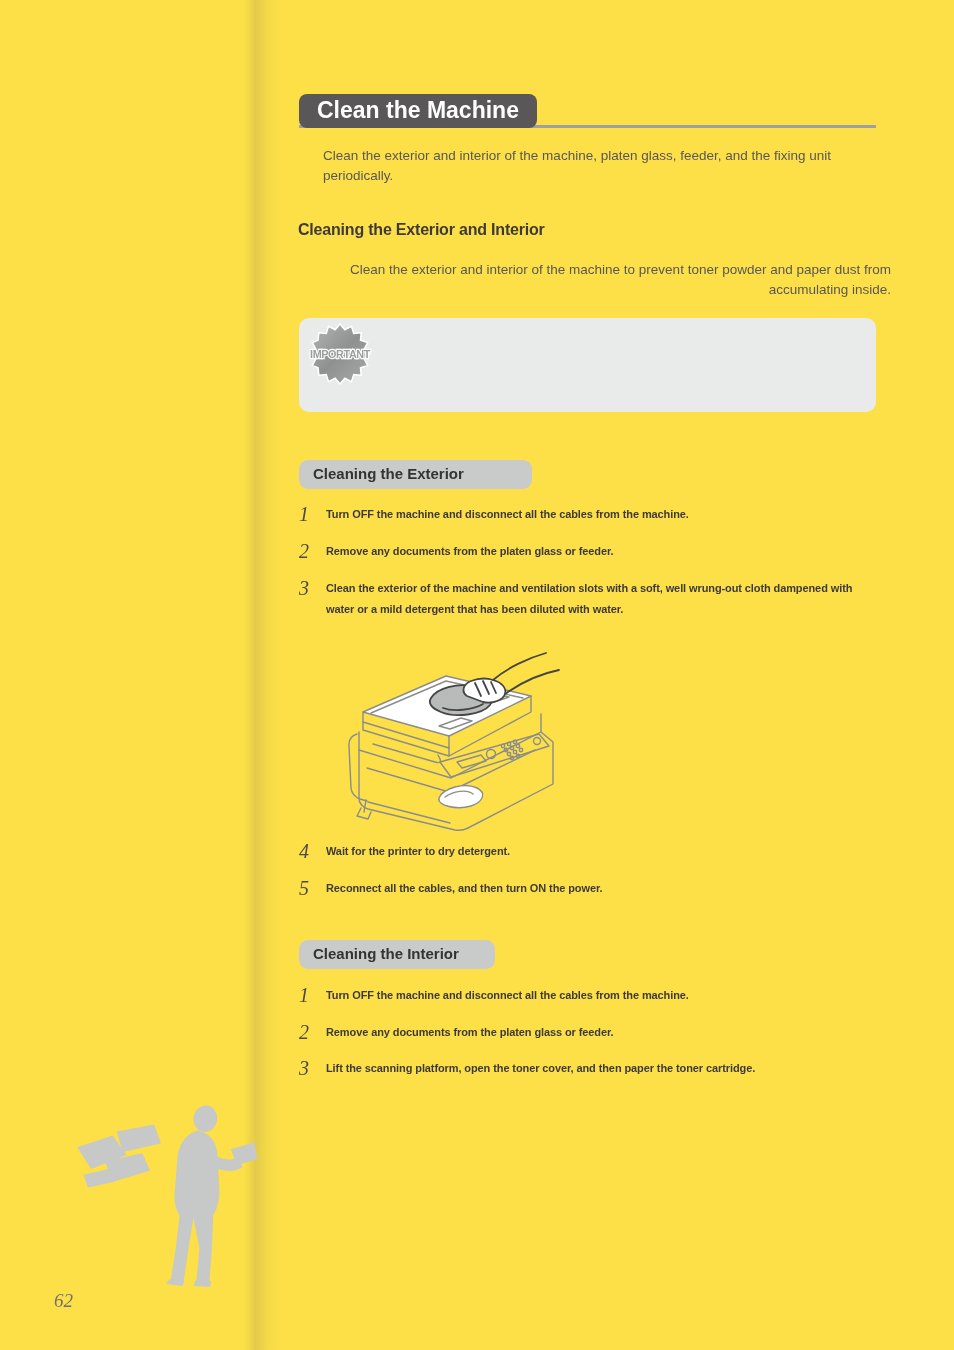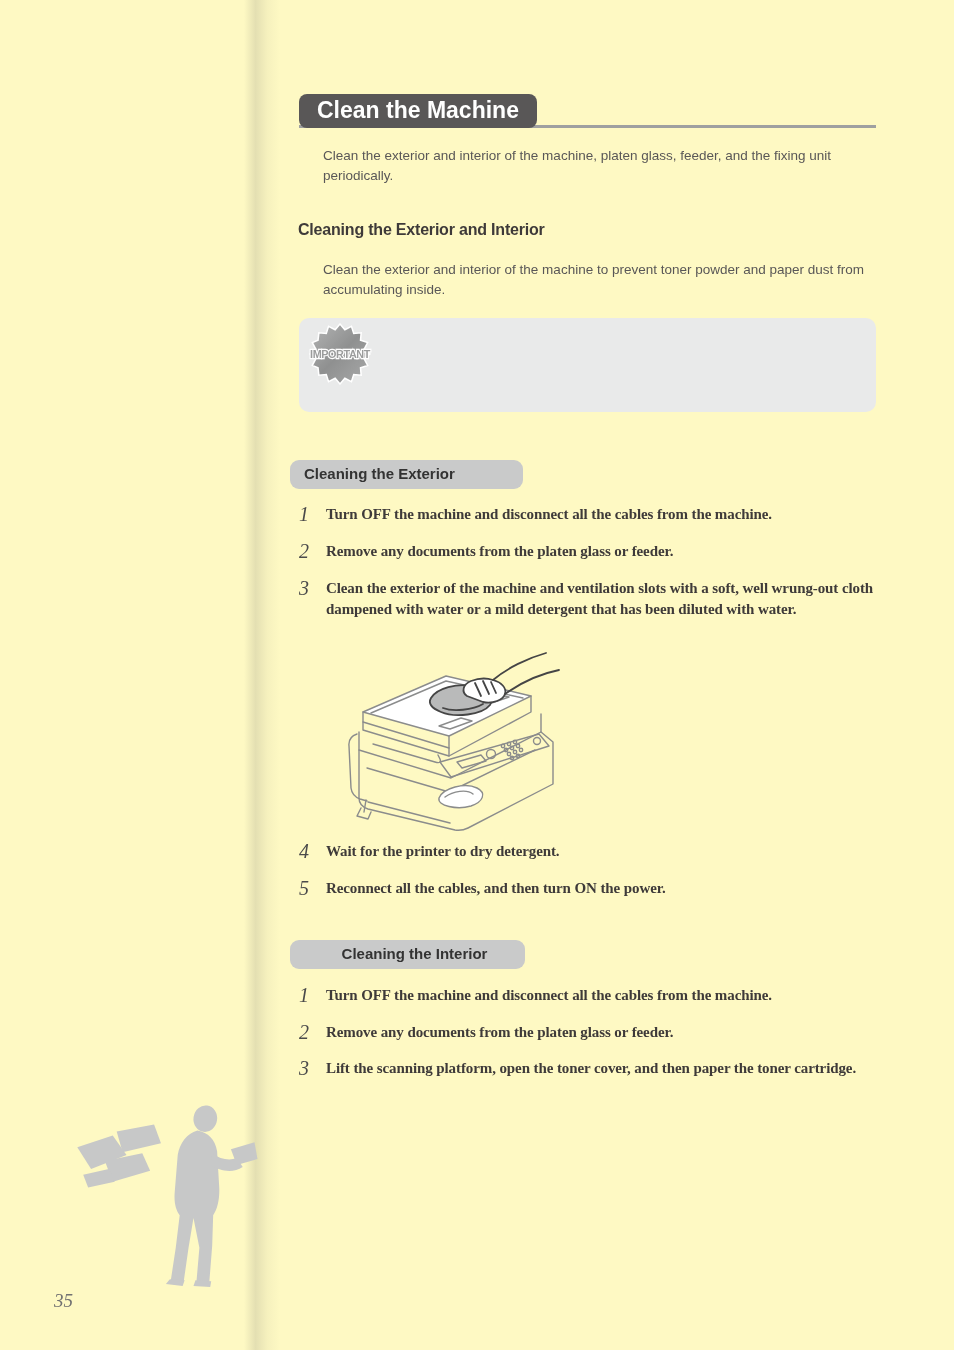--- a/index.html
+++ b/index.html
@@ -1,20 +1,20 @@
 <!DOCTYPE html>
 <html style="--banner-bg: #595757; --banner-text: #ffffff; --rule: #9fa0a0; --body-text: #595757; --heading-text: #3e3a39; --step-text: #3e3a39; --label-bg: #c9caca; --important-bg: #e9eaea; --silhouette: #c7c8c8; --lineart: #8b8c8c;"><head>
 <meta charset="utf-8">
 <style>
   * { margin:0; padding:0; box-sizing:border-box; }
   html,body { background:#fff; }
   .page {
     position:relative;
     width:954px; height:1350px;
-    background:#fef9c3;
+    background:#fde047;
     font-family:"Liberation Sans", sans-serif;
     overflow:hidden;
   }
   .fold-shadow {
     position:absolute; left:244px; top:0; width:36px; height:100%;
     background:linear-gradient(90deg, rgba(255,255,255,0) 0%, rgba(90,90,90,0.16) 32%, rgba(90,90,90,0.05) 65%, rgba(255,255,255,0) 100%);
     pointer-events:none;
   }
   .header-rule {
     position:absolute; left:299px; top:125px; width:577px; height:3px;
@@ -35,54 +35,53 @@
     color:var(--body-text,#595757);
     margin-left:24px;
   }
   .intro { top:146px; }
   .section-heading {
     position:absolute; left:298px; top:221px;
     font-size:16px; font-weight:bold;
     color:var(--heading-text,#3e3a39);
     letter-spacing:-0.2px;
   }
-  .section-intro { top:260px; }
+  .section-intro { top:260px;text-align:right; }
   .important-box {
     position:absolute; left:299px; top:318px; width:577px; height:94px;
     background:var(--important-bg,#e9eaea);
     border-radius:10px;
   }
   .important-badge { position:absolute; left:9px; top:5px; width:64px; height:62px; }
   .important-text {
     position:absolute; left:87px; top:11px; width:478px;
     font-size:13.5px; line-height:19.3px;
     color:var(--body-text,#595757);
   }
   .sub-label {
-    position:absolute; left:290px; height:29px;
+    position:absolute; left:299px; height:29px;
     background:var(--label-bg,#c9caca);
     border-radius:9px;
     font-size:15px; font-weight:bold; color:#333;
     line-height:28px; padding-left:14px;
   }
   .sub-label.exterior { top:460px; width:233px; }
-  .sub-label.interior { top:940px; width:235px;text-align:center; }
+  .sub-label.interior { top:940px; width:196px; }
   .step { position:absolute; left:299px; width:577px; display:flex; }
   .step-num {
     flex:0 0 27px;
     font-family:"Liberation Serif", serif;
     font-style:italic; font-size:20px; line-height:21px;
     color:#4a4a4a;
   }
   .step-text {
     flex:1;
-    font-size:15px; font-weight:bold; line-height:21px;
+    font-size:11px; font-weight:bold; line-height:21px;
     color:var(--step-text,#3e3a39);
     letter-spacing:-0.1px;
-    font-family:Liberation Serif, serif;
   }
   .printer-illustration { position:absolute; left:343px; top:650px; width:220px; height:184px; }
   .lineart { stroke:var(--lineart,#8b8c8c); fill:none; stroke-width:1.4; stroke-linejoin:round; stroke-linecap:round; }
   .lineart-white { stroke:var(--lineart,#8b8c8c); fill:#ffffff; stroke-width:1.4; stroke-linejoin:round; }
   .darkline { stroke:#454545; fill:none; stroke-width:1.8; stroke-linejoin:round; stroke-linecap:round; }
   .darkline-white { stroke:#454545; fill:#ffffff; stroke-width:1.8; stroke-linejoin:round; }
   .cloth { stroke:#454545; fill:#b9baba; stroke-width:1.8; stroke-linejoin:round; }
   .footer-art { position:absolute; left:60px; top:1098px; width:200px; height:192px; }
   .sil { fill:var(--silhouette,#c7c8c8); }
   .page-number {
@@ -226,15 +225,15 @@
     <polygon class="sil" points="22,78 48,72 54,85 27,91"></polygon>
 
     <ellipse class="sil" cx="146" cy="21" rx="12" ry="13.5" transform="rotate(8 146 21)"></ellipse>
     <path class="sil" d="M138 33 C127 36 120 46 118 58 L115 95 C114 106 116 114 120 119 L116 152 L111 185 L124 187 L129 152 L134 122 L140 152 L137 187 L150 188 L153 150 L154 119 C159 112 161 100 160 88 L158 54 C156 42 149 35 138 33 Z"></path>
     <path class="sil" d="M153 56 C161 62 170 64 178 61 L184 70 C174 77 160 74 152 68 Z"></path>
     <polygon class="sil" points="172,52 196,45 199,62 178,68"></polygon>
     <path class="sil" d="M110 184 l-4 5 l17 2 l2 -6 Z"></path>
     <path class="sil" d="M136 185 l-2 6 l17 1 l1 -6 Z"></path>
   </svg>
 
-  <div class="page-number">35</div>
+  <div class="page-number">62</div>
 
 </div>
 
 </body></html>

